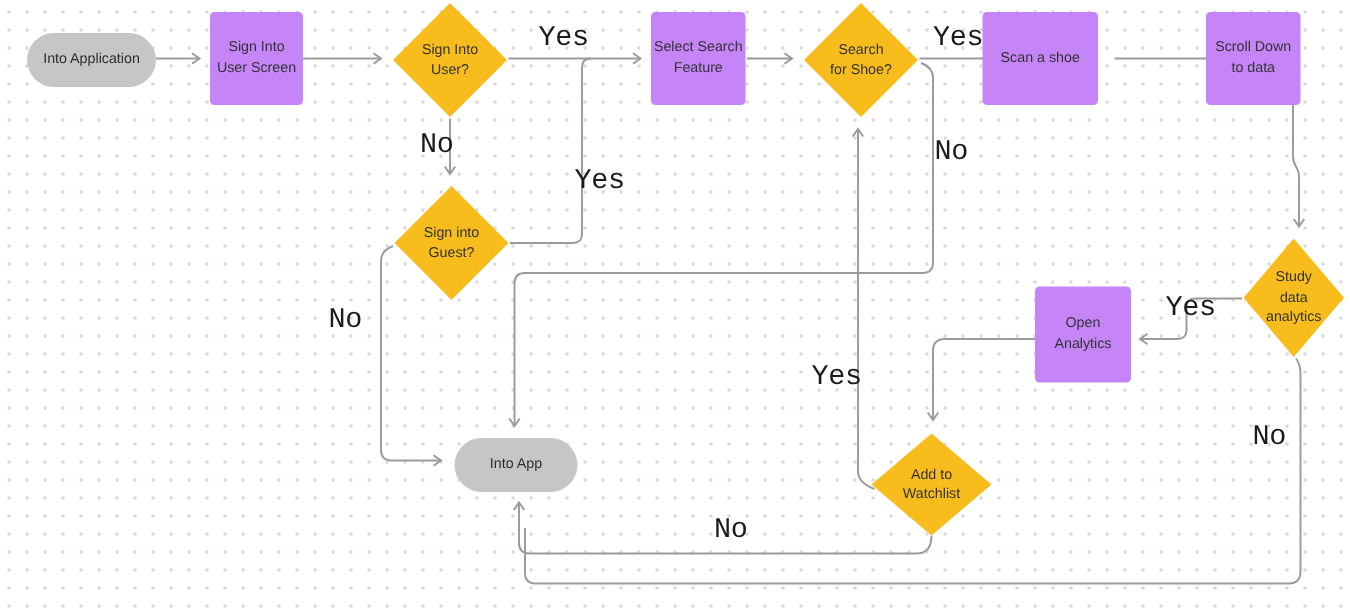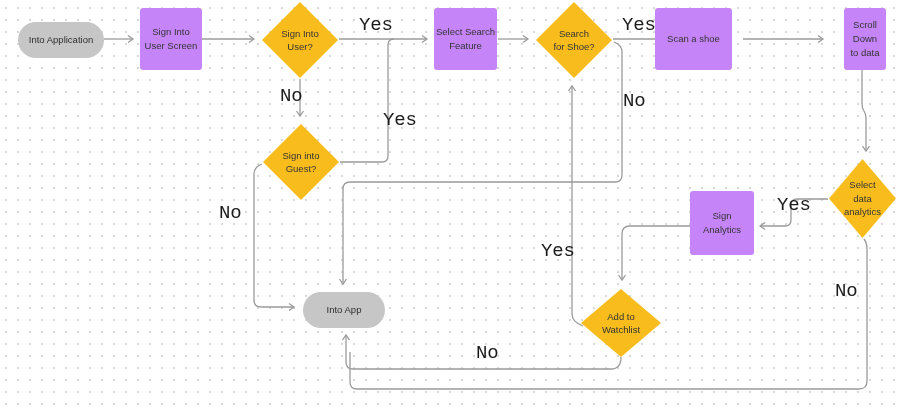--- a/index.html
+++ b/index.html
@@ -83,38 +83,38 @@
 
   <div class="node decision" style="left:536px;top:2px;width:76px;height:76px">
     <span>Search
 for Shoe?</span>
   </div>
 
   <div class="node process" style="left:655px;top:8px;width:77px;height:62px">
     <span>Scan a shoe</span>
   </div>
 
-  <div class="node process" style="left:844px;top:8px;width:42px;height:62px">
+  <div class="node process" style="left:804px;top:8px;width:63px;height:62px">
     <span>Scroll Down
 to data</span>
   </div>
 
   <div class="node decision" style="left:263px;top:124px;width:76px;height:76px">
     <span>Sign into
 Guest?</span>
   </div>
 
   <div class="node decision" style="left:829px;top:159px;width:67px;height:79px">
-    <span>Select
+    <span>Study
 data
 analytics</span>
   </div>
 
   <div class="node process" style="left:690px;top:191px;width:64px;height:64px">
-    <span>Sign
+    <span>Open
 Analytics</span>
   </div>
 
   <div class="node decision" style="left:581px;top:289px;width:80px;height:68px">
     <span>Add to
 Watchlist</span>
   </div>
 
   <div class="node terminal" style="left:303px;top:292px;width:82px;height:36px">
     <span>Into App</span>

